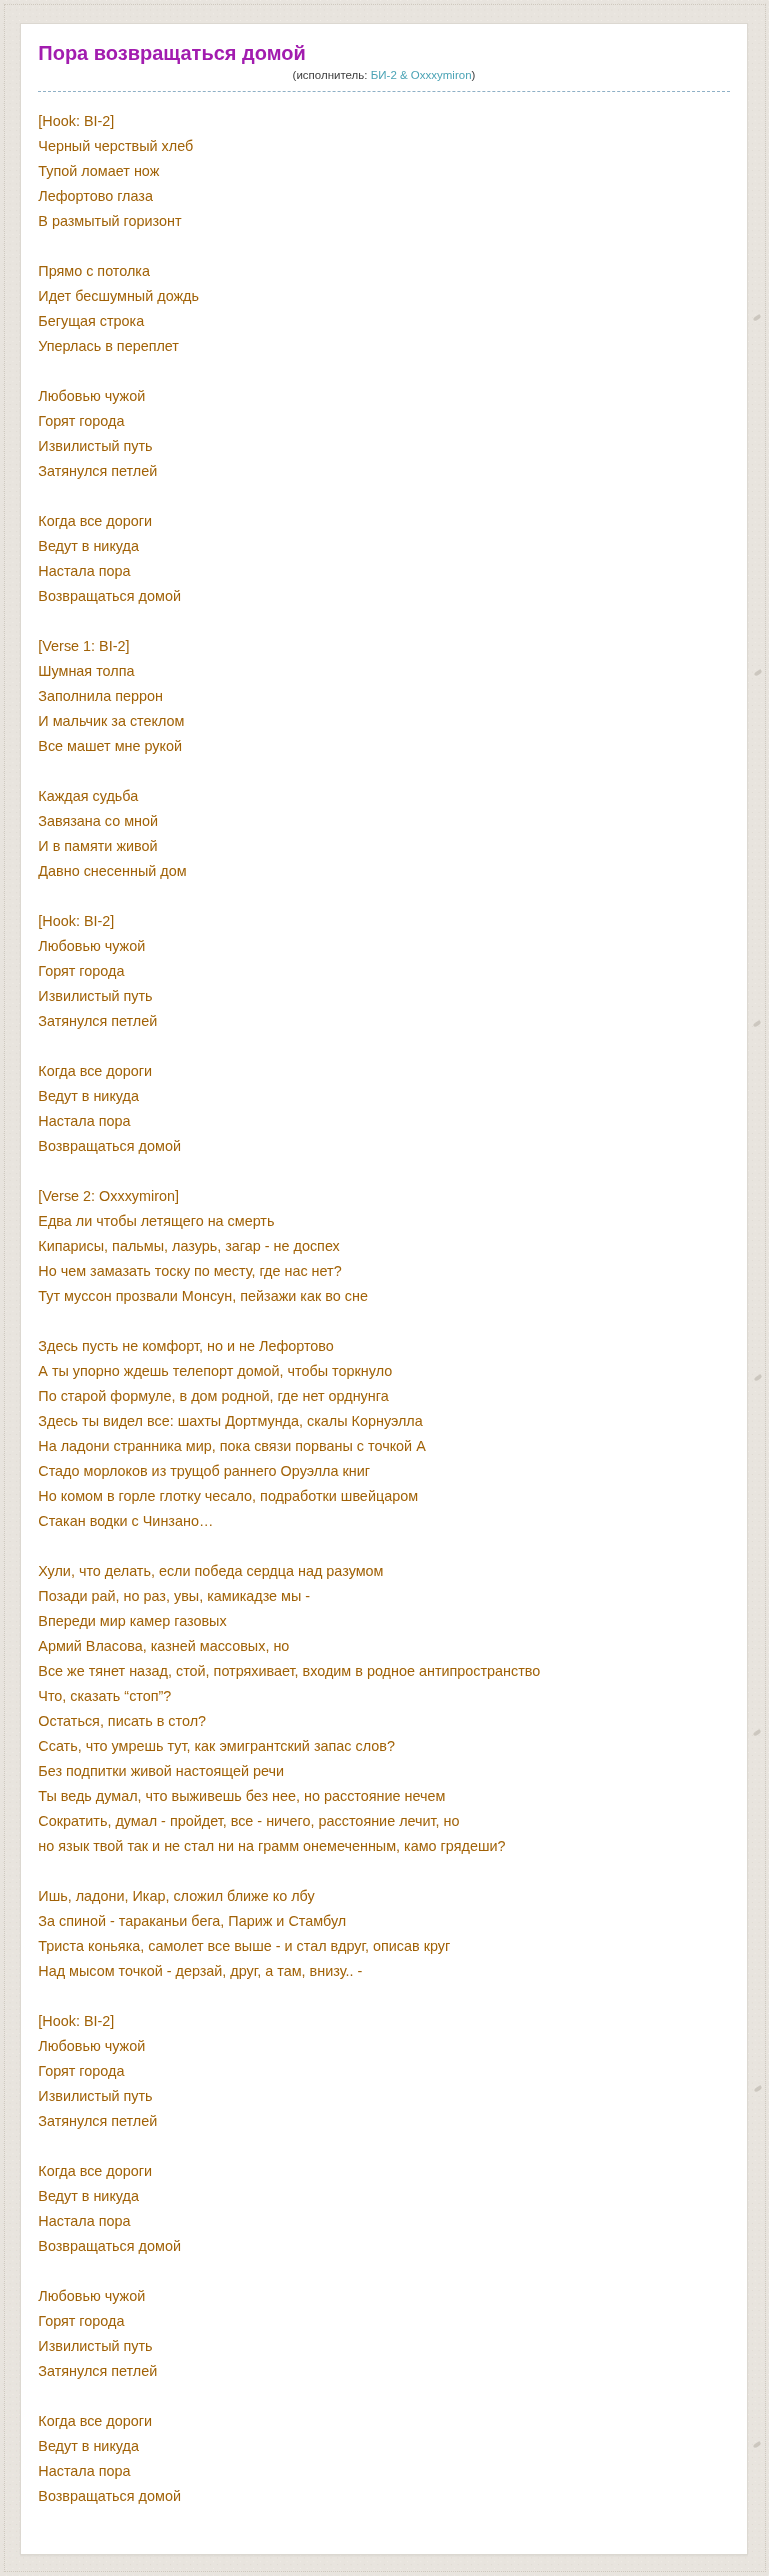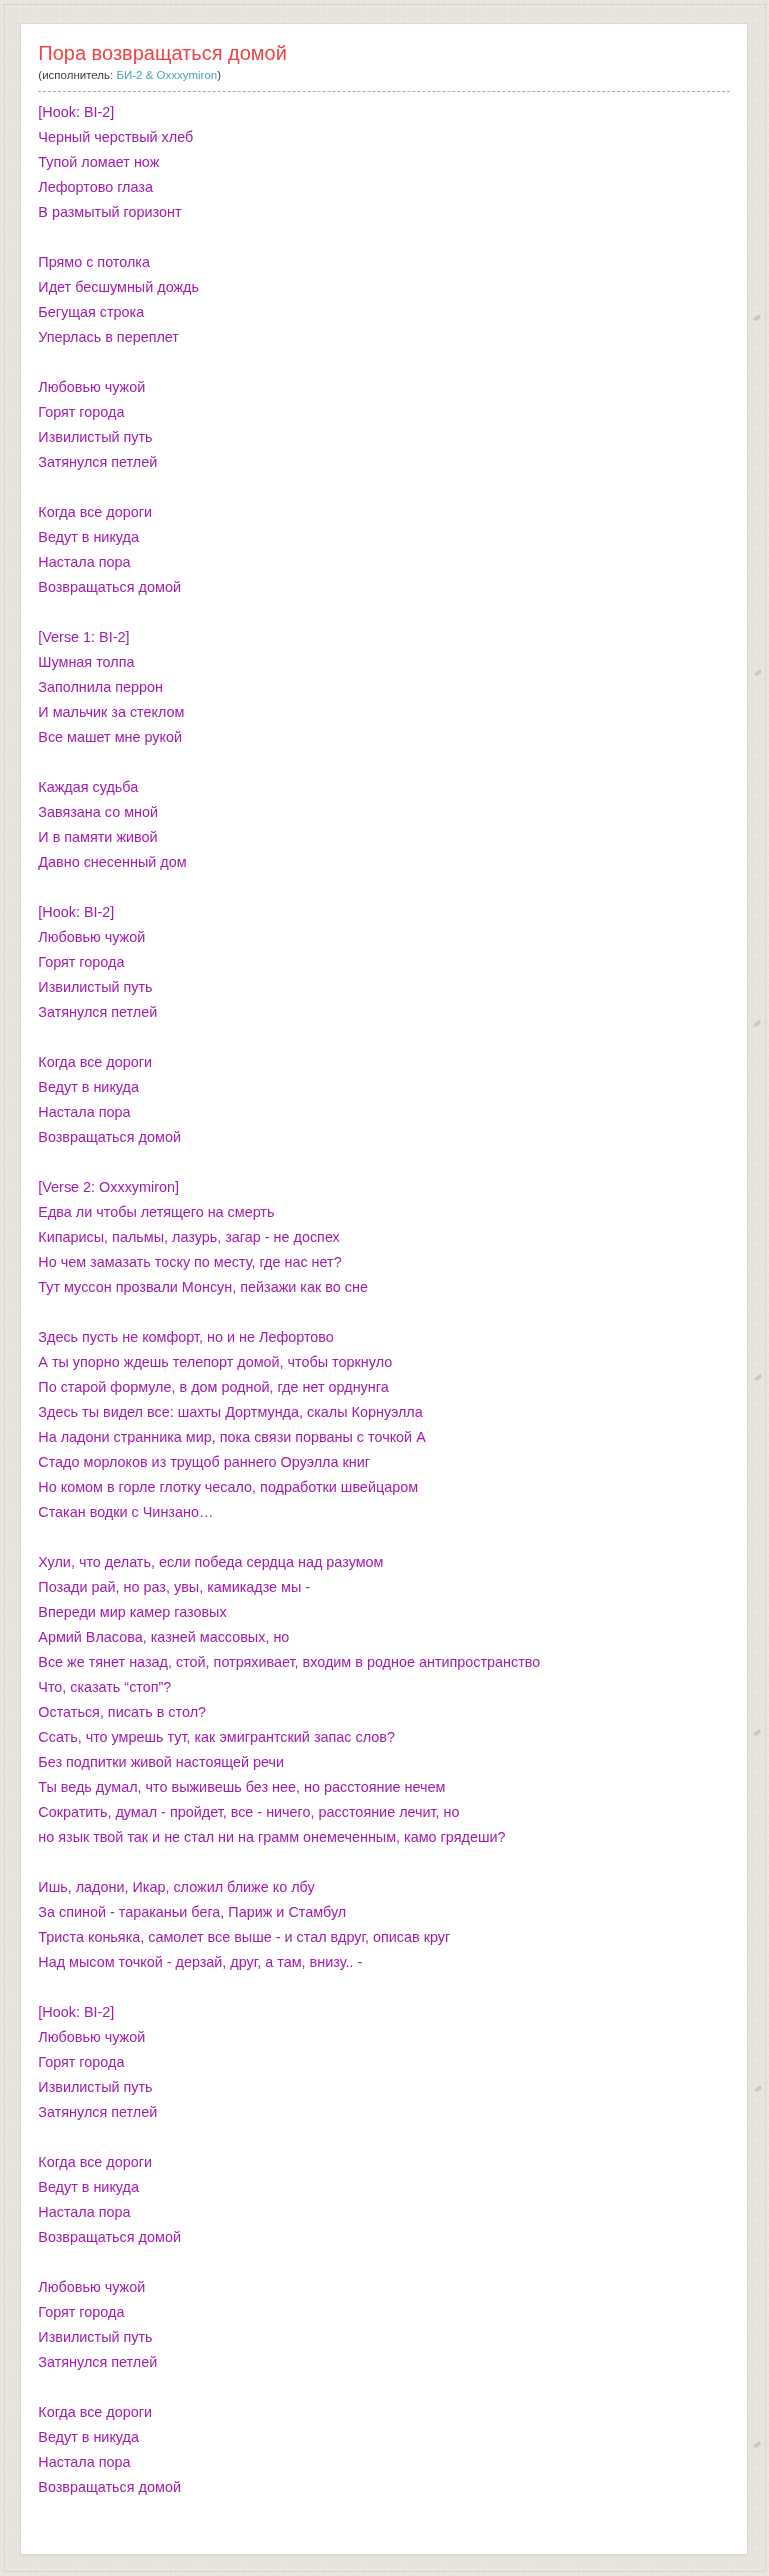--- a/index.html
+++ b/index.html
@@ -34,40 +34,41 @@
     box-sizing: border-box;
     background: #ffffff;
     border: 1px solid #dcd8d1;
     box-shadow: 0 1px 1.9px rgba(0,0,0,0.06);
     padding: 17.3px 17.3px 0 17.3px;
   }
   h1.song-title {
     margin: 0;
     font-size: 20px;
     line-height: 24px;
-    font-weight: normal;
-    color: #ef4444;
+    font-weight: bold;
+    color: #a21caf;
   }
   .artist-line {
     margin-top: 2.9px;
     font-size: 11.5px;
     line-height: 15.4px;
     color: #3d3d3d;
     padding-bottom: 7.7px;
     border-bottom: 1px dashed #8fb0c6;
+    text-align: center;
   }
   .artist-line a.artist-link {
     color: #4aa3b5;
     text-decoration: none;
     cursor: pointer;
   }
   .lyrics {
-    margin-top: 8px;
+    margin-top: 17px;
     font-size: 14.4px;
-    color: #a21caf;
+    color: #a16207;
   }
   .lyrics .line {
     height: 25px;
     line-height: 25px;
     white-space: nowrap;
     overflow: hidden;
   }
   .texture-mark {
     position: absolute;
     width: 7.7px;

